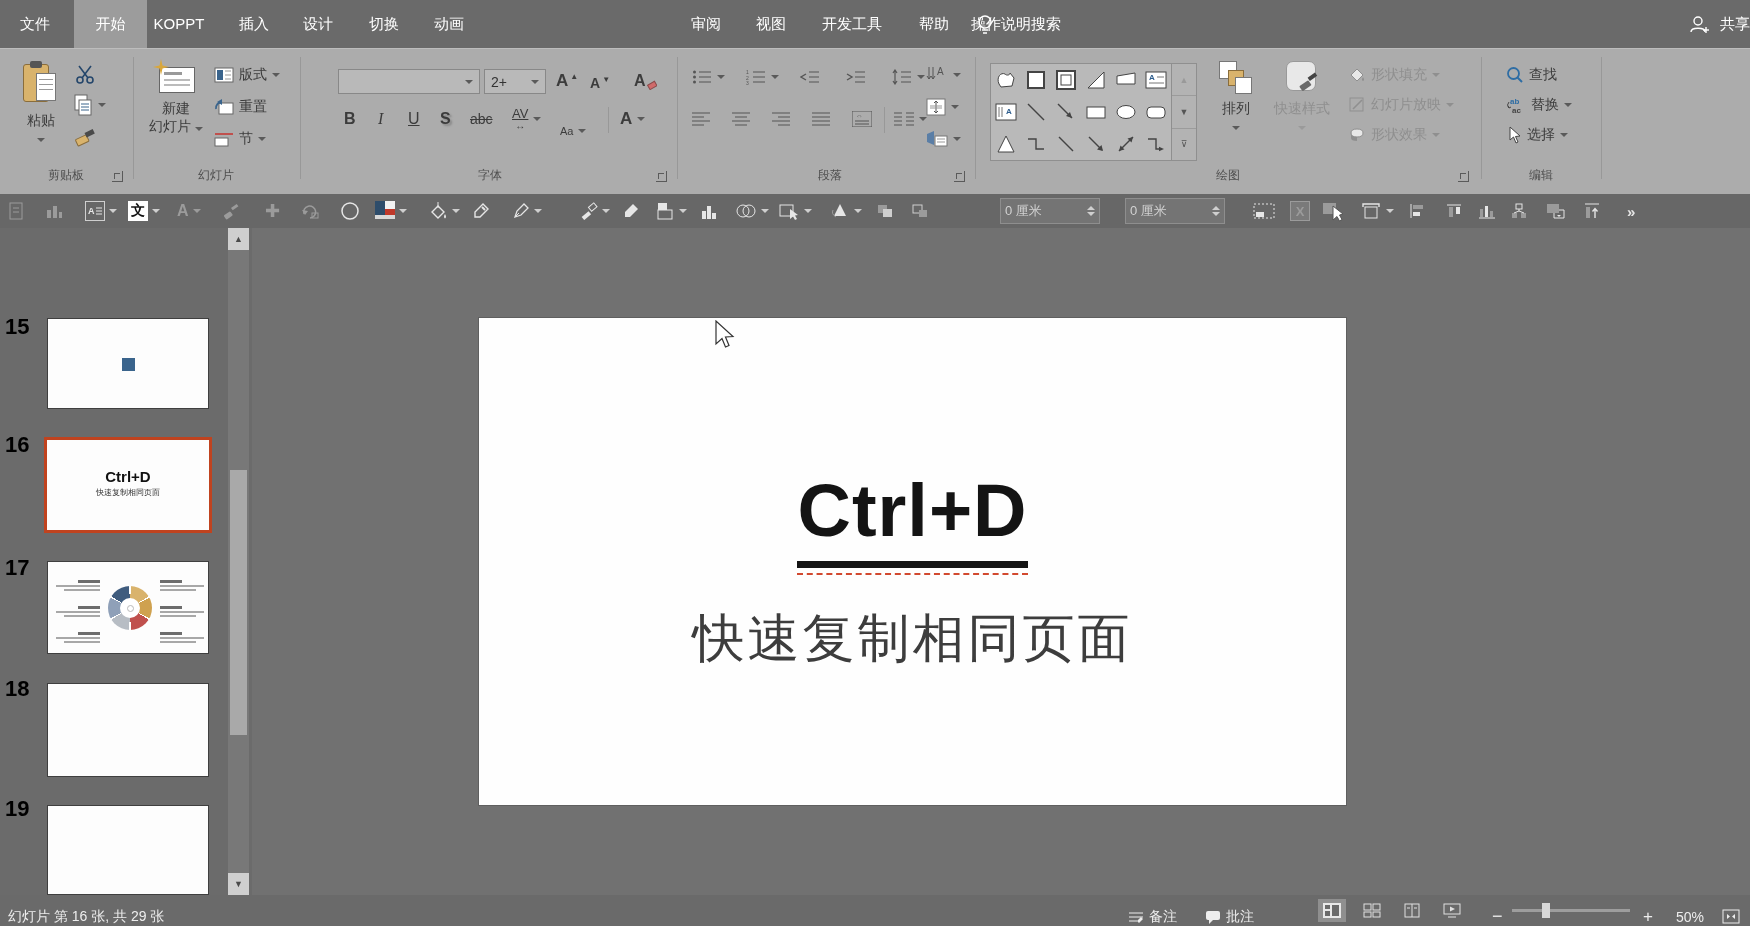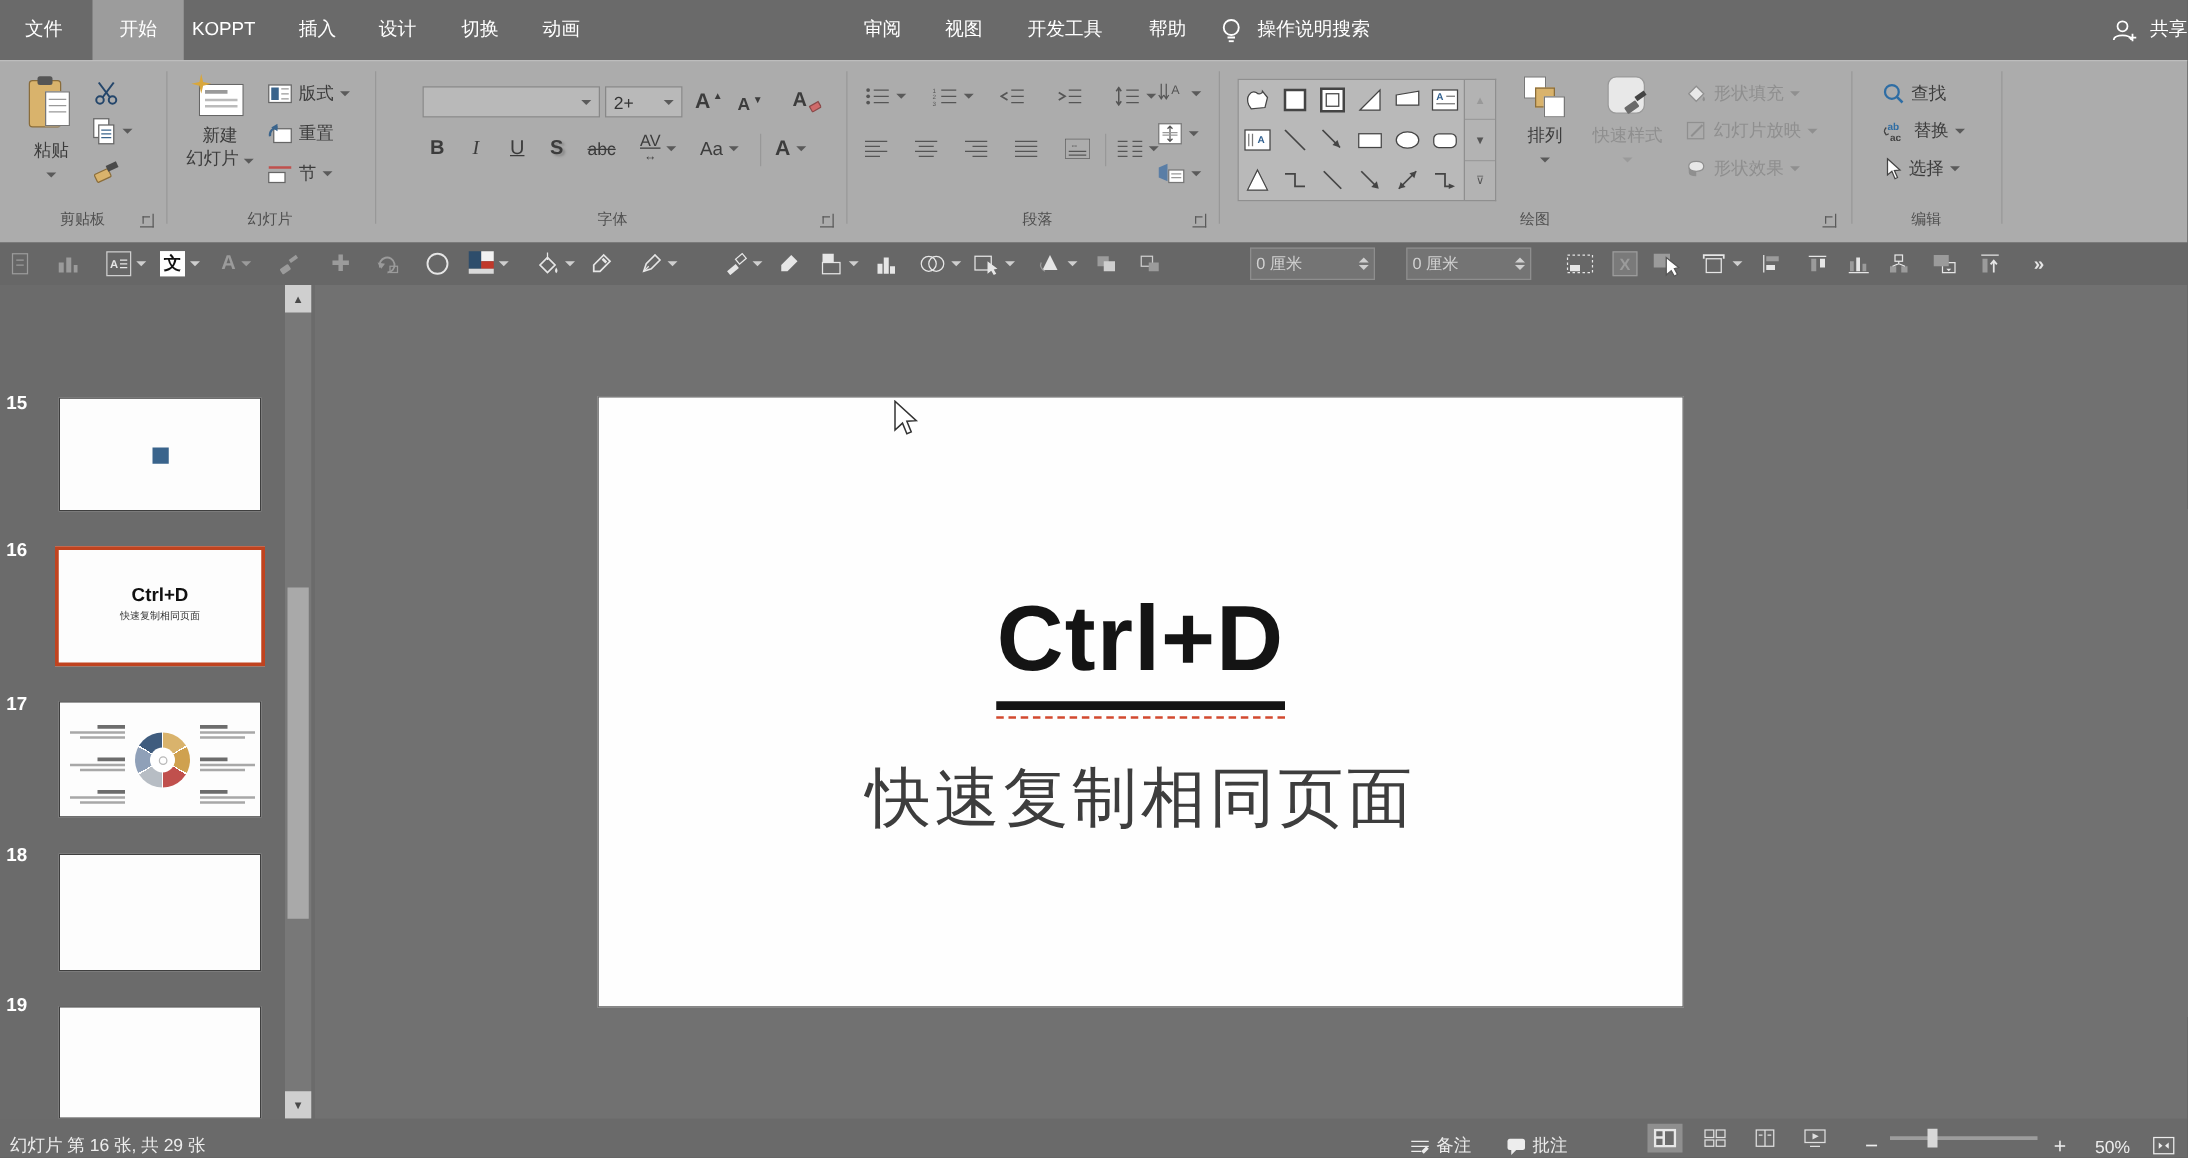--- a/index.html
+++ b/index.html
@@ -33,21 +33,21 @@
 .tbox{width:20px;height:20px;border:1px solid #cfcfcf;display:flex;align-items:center;justify-content:center}
 .spin{position:absolute;top:4px;width:100px;height:26px;background:#747474;border:1px solid #8e8e8e;color:#d2d2d2;font-size:13px;display:flex;align-items:center;justify-content:space-between;padding:0 4px}
 .spin .arr{display:flex;flex-direction:column;gap:2px;color:#cfcfcf}
 .spin .arr i{width:0;height:0;border-left:4px solid transparent;border-right:4px solid transparent;display:block}
 .spin .arr i.up{border-bottom:4px solid currentColor}
 .spin .arr i.dn{border-top:4px solid currentColor}
 
 .panel{position:absolute;left:0;top:228px;width:252px;height:667px;background:#6b6b6b;overflow:hidden}
 .thumb{position:absolute;left:47px;width:162px;background:#fdfdfd;border:1px solid #3f3f3f}
 .thumb.sel{left:44px;width:168px;border:3px solid #c0431f}
-.num{position:absolute;left:5px;color:#ffffff;font-size:15px;font-weight:bold}
+.num{position:absolute;left:5px;color:#000000;font-size:22px;font-weight:bold}
 .pscroll{position:absolute;left:228px;top:0;width:21px;height:667px;background:#787878}
 .pbtn{position:absolute;left:0;width:21px;height:22px;background:#cfcfcf;color:#4a4a4a;display:flex;align-items:center;justify-content:center;font-size:9px}
 .pthumb{position:absolute;left:2px;width:17px;background:#a9a9a9}
 
 .ring{position:absolute;left:60px;top:24px;width:44px;height:44px;border-radius:50%;
 background:conic-gradient(#fff 0 2deg,#d9b36c 2deg 58deg,#fff 58deg 62deg,#cfa14f 62deg 118deg,#fff 118deg 122deg,#c0504d 122deg 178deg,#fff 178deg 182deg,#b7bdc4 182deg 238deg,#fff 238deg 242deg,#8fa0b8 242deg 298deg,#fff 298deg 302deg,#3f5c7e 302deg 358deg,#fff 358deg 360deg)}
 .ringc{position:absolute;left:12px;top:12px;width:20px;height:20px;border-radius:50%;background:#fff;display:flex;align-items:center;justify-content:center}
 .bulb{width:7px;height:7px;border-radius:50%;border:1px solid #b9b9b9}
 .tblock{position:absolute;width:46px}
 .tblock i{display:block;height:2px;background:#a8a8a8;margin-top:2px}
@@ -85,21 +85,21 @@
     <div class="tab" style="left:745px;width:52px">视图</div>
     <div class="tab" style="left:810px;width:84px">开发工具</div>
     <div class="tab" style="left:908px;width:52px">帮助</div>
     <span class="abs" style="left:976px;top:14px">
       <svg class="ic" width="18" height="20" viewBox="0 0 18 20">
           <circle cx="9" cy="8" r="6" fill="none" stroke="#fff" stroke-width="1.5"></circle>
           <line x1="6" y1="16" x2="12" y2="16" stroke="#fff" stroke-width="1.5"></line>
           <line x1="7" y1="19" x2="11" y2="19" stroke="#fff" stroke-width="1.5"></line>
         </svg>
     </span>
-    <div class="tab" style="left:986px;width:130px">操作说明搜索</div>
+    <div class="tab" style="left:951px;width:130px">操作说明搜索</div>
     <span class="abs" style="left:1688px;top:14px">
       <svg class="ic" width="24" height="20" viewBox="0 0 24 20">
           <circle cx="10" cy="7" r="4" fill="none" stroke="#fff" stroke-width="1.4"></circle>
           <path d="M3,18 C3,13 17,13 17,18" fill="none" stroke="#fff" stroke-width="1.4"></path>
           <line x1="18" y1="13" x2="18" y2="19" stroke="#fff" stroke-width="1.4"></line>
           <line x1="15" y1="16" x2="21" y2="16" stroke="#fff" stroke-width="1.4"></line>
         </svg>
     </span>
     <div class="tab" style="left:1720px;width:60px;text-align:left">共享</div>
   </div>
@@ -229,21 +229,21 @@
     <div class="ritem" style="left:440px;top:58px;font-weight:bold;font-size:16px;text-shadow:2px 2px 2px #888">
         <span>S</span>
       </div>
     <div class="ritem" style="left:470px;top:58px;text-decoration:line-through;font-size:14px">
         <span>abc</span>
       </div>
     <div class="ritem" style="left:512px;top:58px">
       <span style="display:inline-block;text-align:center;line-height:11px;font-size:13px"><span style="text-decoration:underline">AV</span><br><span style="font-size:10px">↔</span></span>
         <span class="car carc"></span>
     </div>
-    <div class="ritem" style="left:560px;top:58px;font-size:15px">
+    <div class="ritem" style="left:560px;top:70px;font-size:11px">
         <span>Aa</span>
         <span class="car carc"></span>
       </div>
     <div class="gdiv" style="left:608px;top:58px;height:26px"></div>
     <div class="ritem" style="left:620px;top:58px;font-size:17px;font-weight:bold">
         <span>A</span>
         <span class="car carc"></span>
       </div>
     <div class="glabel" style="left:490px">字体</div>
     <div class="launch" style="left:656px"></div>

